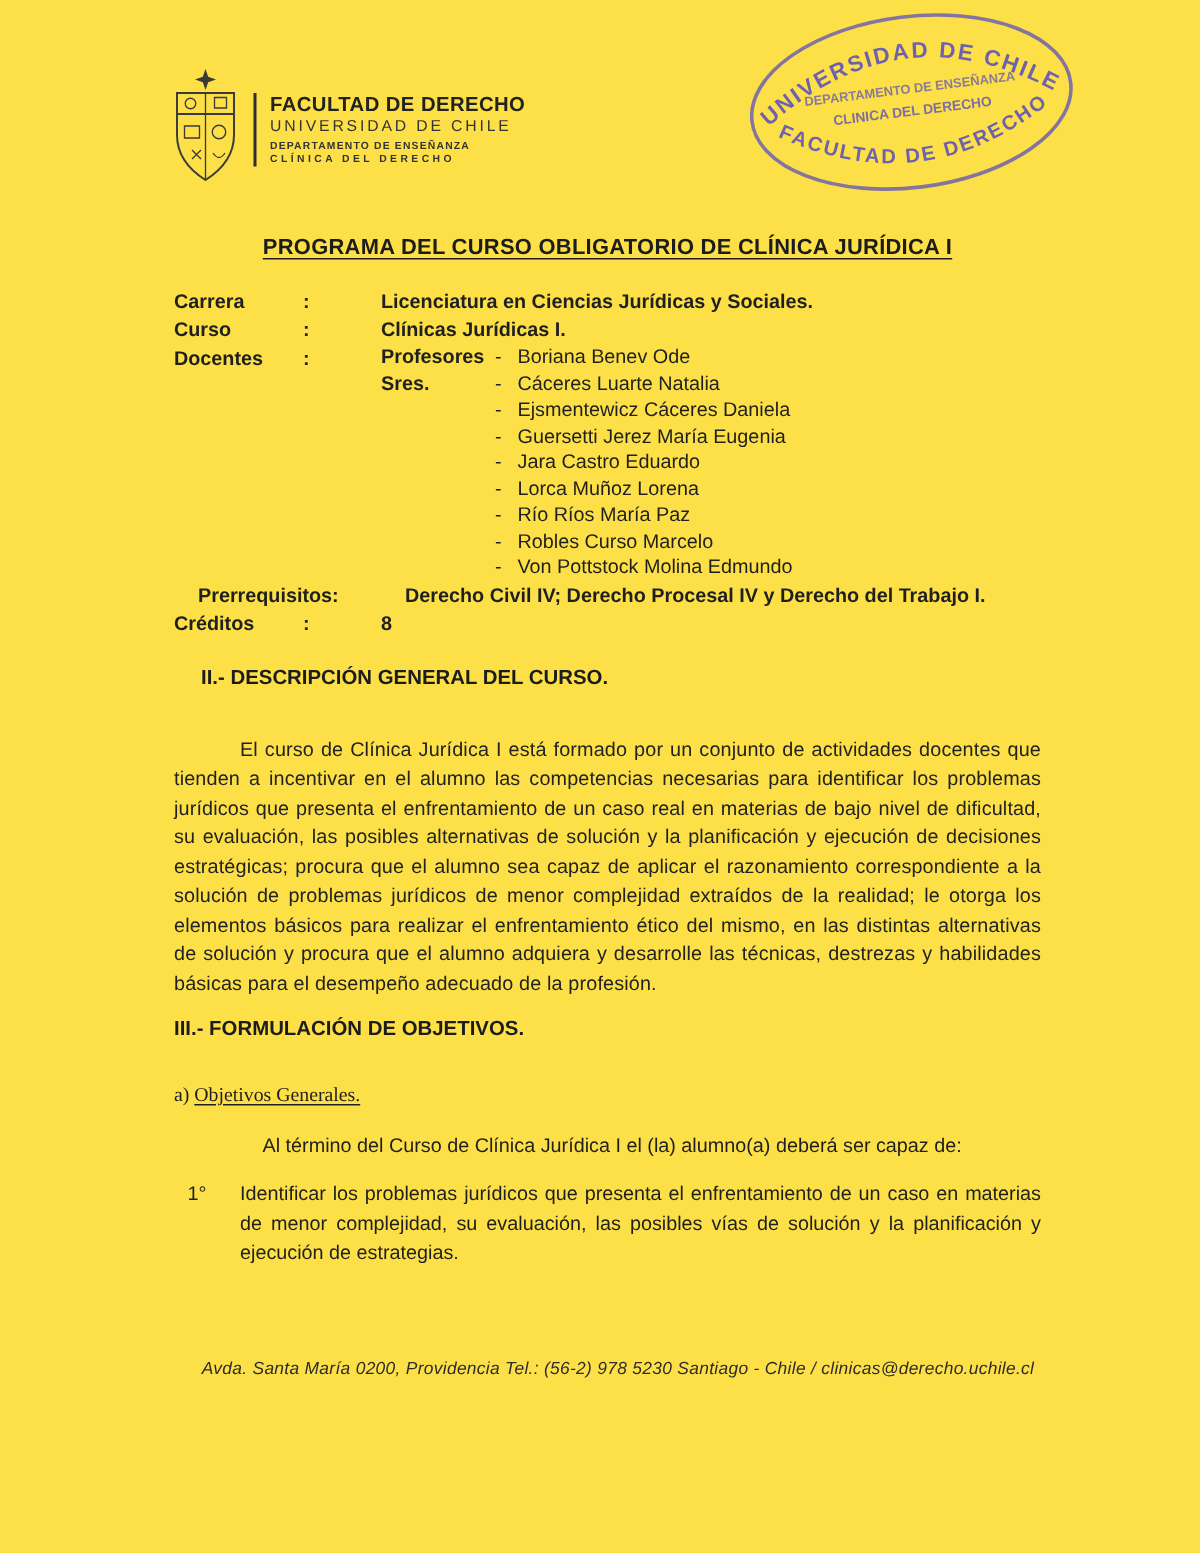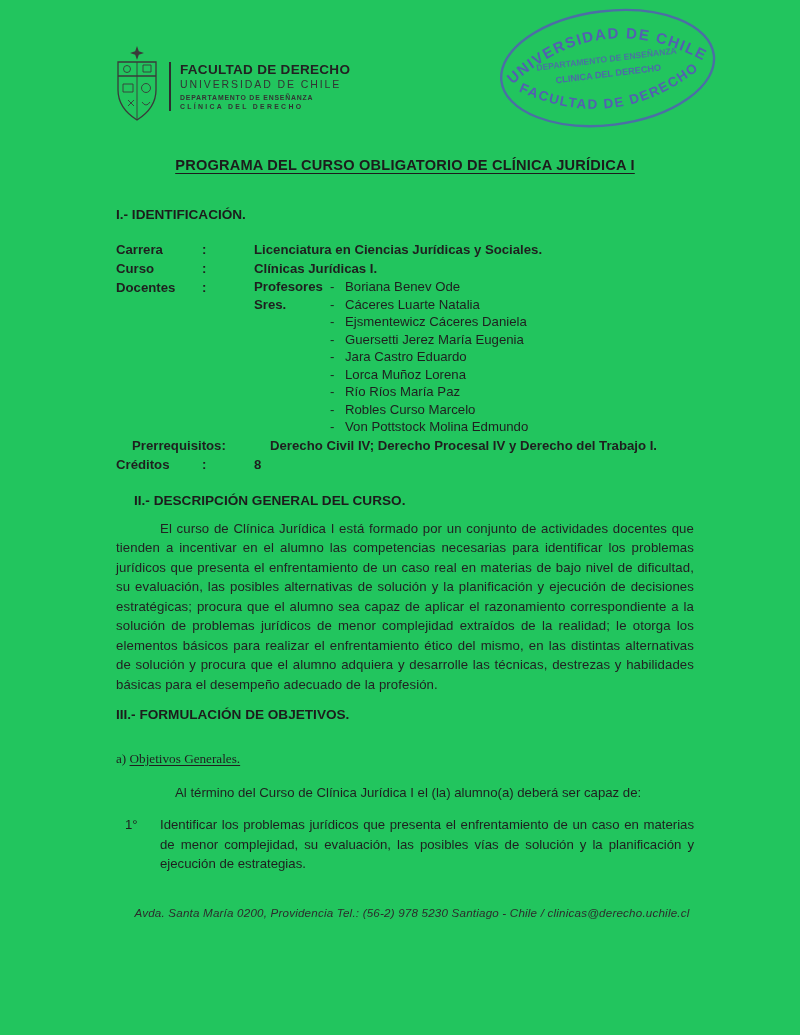--- a/index.html
+++ b/index.html
@@ -1,20 +1,20 @@
 <!DOCTYPE html>
 <html><head>
 <meta charset="utf-8">
 <style>
   * { margin:0; padding:0; box-sizing:border-box; }
   html,body { background:#ffffff; }
   .page {
     position:relative;
     width:800px; height:1035px;
-    background:#22c55e;
+    background:#fde047;
     font-family:"Liberation Sans", sans-serif;
     color:#1f1f1f;
     overflow:hidden;
   }
 
   
   .logo { position:absolute; left:112px; top:44px; display:flex; align-items:flex-start; }
   .logo-emblem { flex:0 0 auto; }
   .logo-text { margin-top:18px; margin-left:7px; border-left:2px solid #2e2e2e; padding-left:9px; }
   .logo-l1 { font-size:13.5px; font-weight:bold; letter-spacing:0.3px; line-height:15px; color:#222; }
@@ -41,21 +41,21 @@
   .prof-intro { font-weight:bold; width:76px; flex:0 0 76px; line-height:17.5px; }
   .prof-list { flex:1; }
   .prof-row { display:flex; font-weight:normal; line-height:17.5px; }
   .prof-dash { width:15px; flex:0 0 15px; }
 
   .prereq-row { display:grid; grid-template-columns:138px 1fr; line-height:19px; font-weight:bold; margin-top:0;padding-left:16px; }
   .cred-row { display:grid; grid-template-columns:86px 52px 1fr; line-height:19px; font-weight:bold; }
 
   .sec2-heading { margin-top:18px;margin-left:18px; }
   .desc-par {
-    margin-top:10px; text-align:justify; text-indent:44px;
+    margin-top:30px; text-align:justify; text-indent:44px;
     line-height:19.5px; letter-spacing:0.1px; color:#222;
   }
 
   .sec3-heading { margin-top:12px; }
   .sub-obj { margin-top:27px; line-height:17px;font-family:Liberation Serif, serif; }
   .sub-obj .u { text-decoration:underline; text-underline-offset:2px; }
   .obj-intro { margin-top:16px; margin-left:59px; line-height:19px; }
   .objective { margin-top:13px; display:grid; grid-template-columns:44px 1fr; line-height:19.5px; }
   .obj-num { padding-left:9px; }
   .obj-text { text-align:justify; }
@@ -110,21 +110,20 @@
       <text fill="#5b51bd" font-size="13.5" font-weight="bold" letter-spacing="1.5" font-family="Liberation Sans, sans-serif">
         <textPath href="#arcBot" startOffset="50%" text-anchor="middle">FACULTAD DE DERECHO</textPath>
       </text>
     </svg>
   </div>
 
   <div class="content">
 
     <div class="doc-title">PROGRAMA DEL CURSO OBLIGATORIO DE CLÍNICA JURÍDICA I</div>
 
-    <div class="sec-heading sec1-heading">I.- IDENTIFICACIÓN.</div>
 
     <div class="id-block">
 
       <div class="id-row">
         <span>Carrera</span>
         <span>:</span>
         <span>Licenciatura en Ciencias Jurídicas y Sociales.</span>
       </div>
 
       <div class="id-row">

